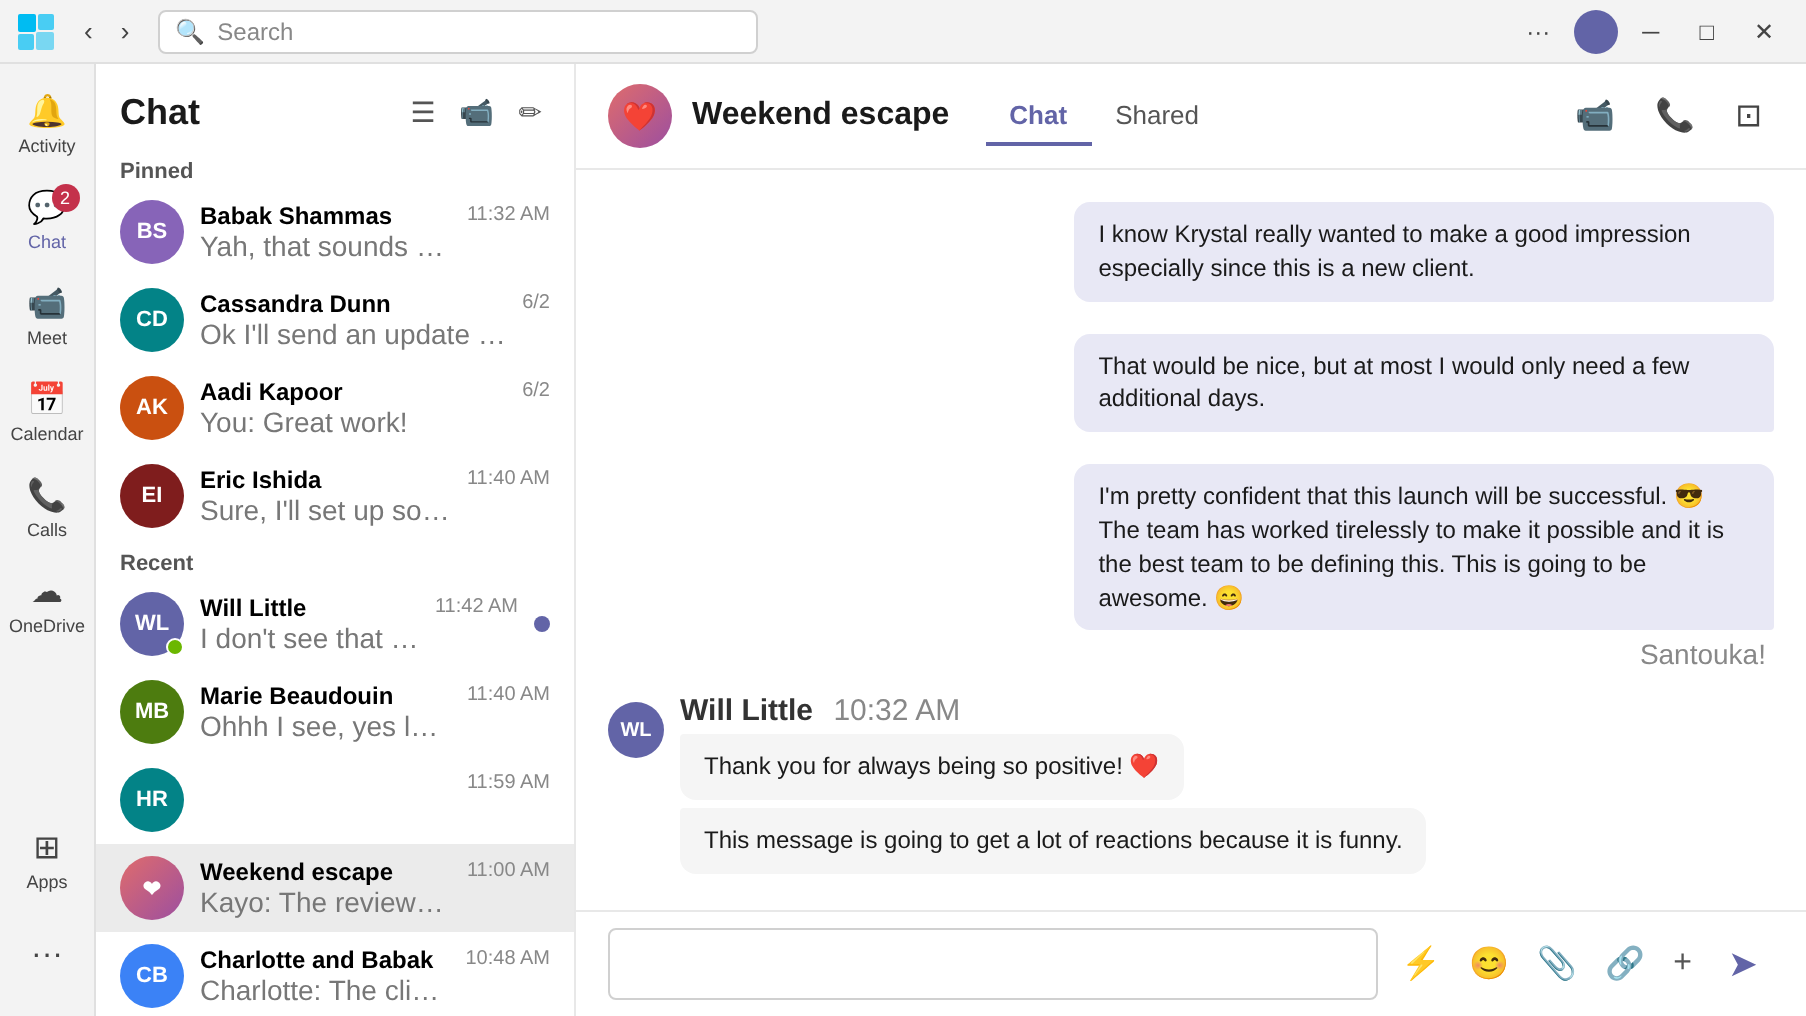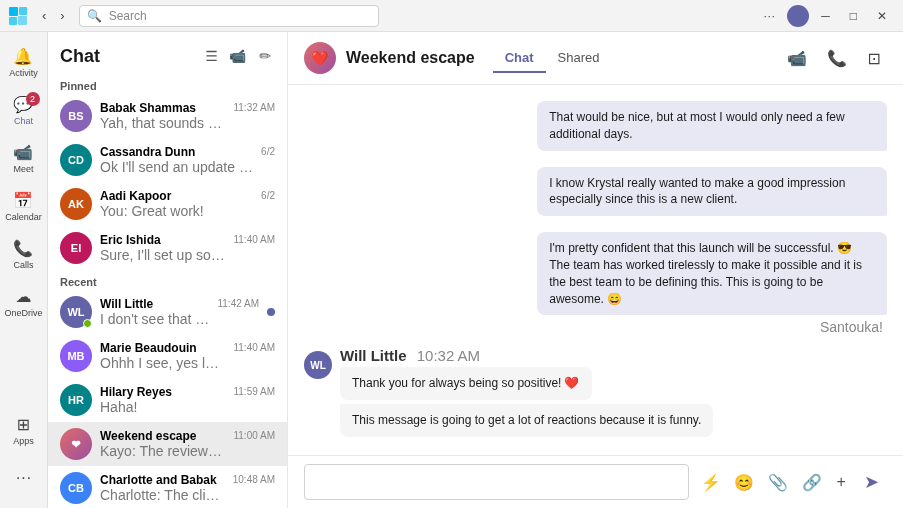--- a/index.html
+++ b/index.html
@@ -356,21 +356,21 @@
       <div class="chat-item">
         <div class="chat-avatar" style="background:#ca5010">AK</div>
         <div class="chat-item-content">
           <div class="chat-item-name">Aadi Kapoor</div>
           <div class="chat-item-preview">You: Great work!</div>
         </div>
         <span class="chat-item-time">6/2</span>
       </div>
 
       <div class="chat-item">
-        <div class="chat-avatar" style="background:#be185d">EI</div>
+        <div class="chat-avatar" style="background:#7f1d1d">EI</div>
         <div class="chat-item-content">
           <div class="chat-item-name">Eric Ishida</div>
           <div class="chat-item-preview">Sure, I'll set up something for next week to...</div>
         </div>
         <span class="chat-item-time">11:40 AM</span>
       </div>
 
       <div class="section-label">Recent</div>
 
       <div class="chat-item">
@@ -380,34 +380,30 @@
         </div>
         <div class="chat-item-content">
           <div class="chat-item-name">Will Little</div>
           <div class="chat-item-preview">I don't see that being an issue, can take t...</div>
         </div>
         <span class="chat-item-time">11:42 AM</span>
         <span class="unread-dot"></span>
       </div>
 
       <div class="chat-item">
-        <div class="chat-avatar" style="background:#8b5cf6">MB</div>
+        <div class="chat-avatar" style="background:#4d7c0f">MB</div>
         <div class="chat-item-content">
           <div class="chat-item-name">Marie Beaudouin</div>
           <div class="chat-item-preview">Ohhh I see, yes let me fix that!</div>
         </div>
         <span class="chat-item-time">11:40 AM</span>
       </div>
 
       <div class="chat-item">
         <div class="chat-avatar" style="background:#038387">HR</div>
-        <div class="chat-item-content">
-          <div class="chat-item-name">Hilary Reyes</div>
-          <div class="chat-item-preview">Haha!</div>
-        </div>
         <span class="chat-item-time">11:59 AM</span>
       </div>
 
       <div class="chat-item active">
         <div class="chat-avatar" style="background:linear-gradient(135deg,#e06c6c,#9c4fa0)">❤</div>
         <div class="chat-item-content">
           <div class="chat-item-name">Weekend escape</div>
           <div class="chat-item-preview">Kayo: The review went really well! Can't wai...</div>
         </div>
         <span class="chat-item-time">11:00 AM</span>
@@ -436,25 +432,25 @@
       <div class="chat-header-actions">
         <button>📹</button>
         <button>📞</button>
         <button>⊡</button>
       </div>
     </div>
 
     <div class="messages-area">
 
       <div class="msg-bubble-right">
+        <div class="bubble">I know Krystal really wanted to make a good impression especially since this is a new client.</div>
+      </div>
+
+      <div class="msg-bubble-right">
         <div class="bubble">That would be nice, but at most I would only need a few additional days.</div>
-      </div>
-
-      <div class="msg-bubble-right">
-        <div class="bubble">I know Krystal really wanted to make a good impression especially since this is a new client.</div>
       </div>
 
       <div class="msg-bubble-right">
         <div class="bubble">I'm pretty confident that this launch will be successful. 😎 The team has worked tirelessly to make it possible and it is the best team to be defining this. This is going to be awesome. 😄</div>
         <div class="msg-sender-right">Santouka!</div>
       </div>
 
       <div class="msg-group-left">
         <div class="msg-left-avatar" style="background:#6264a7">WL</div>
         <div class="msg-left-content">

